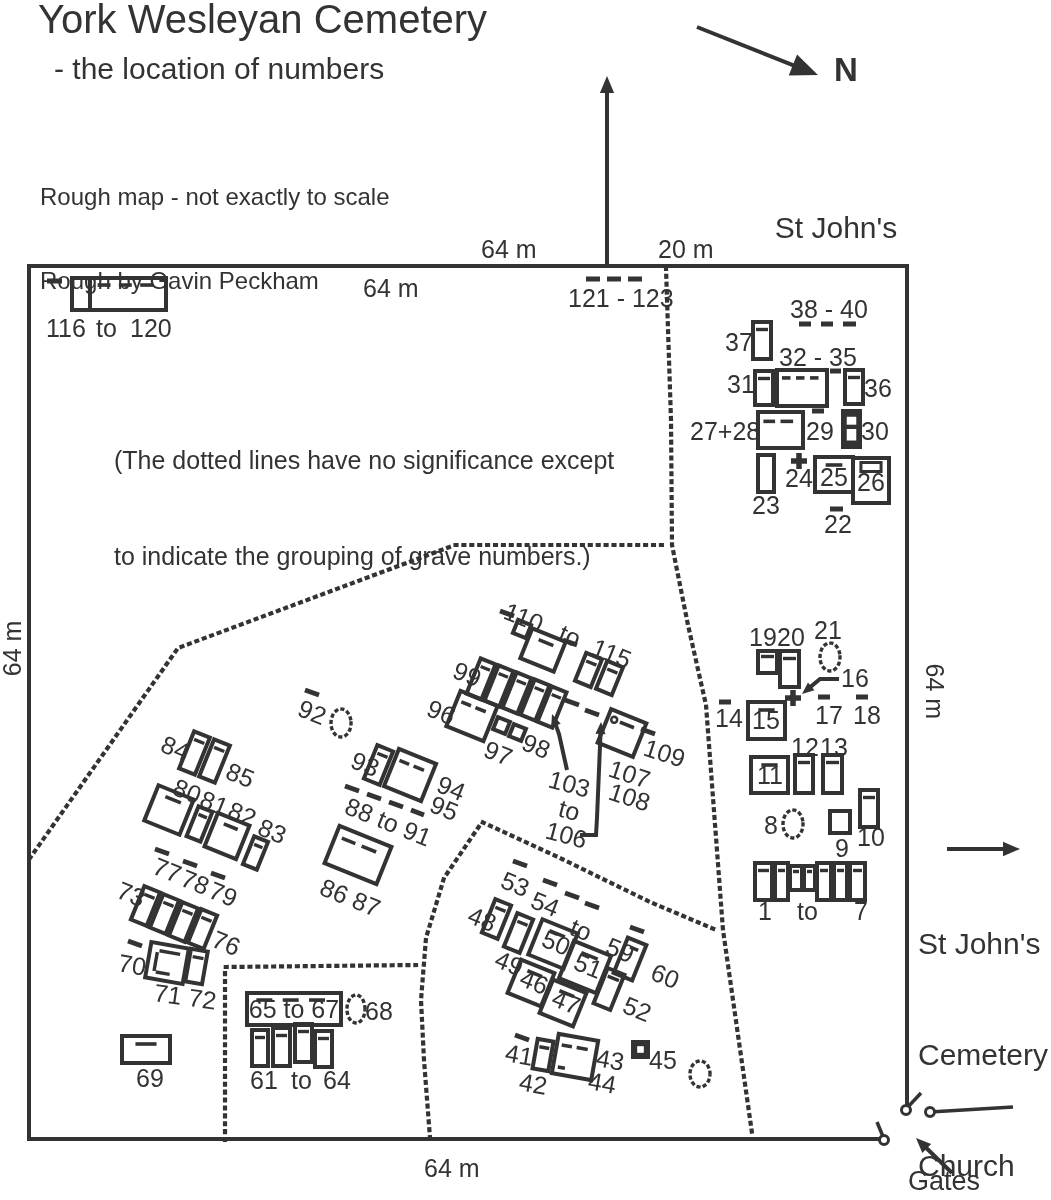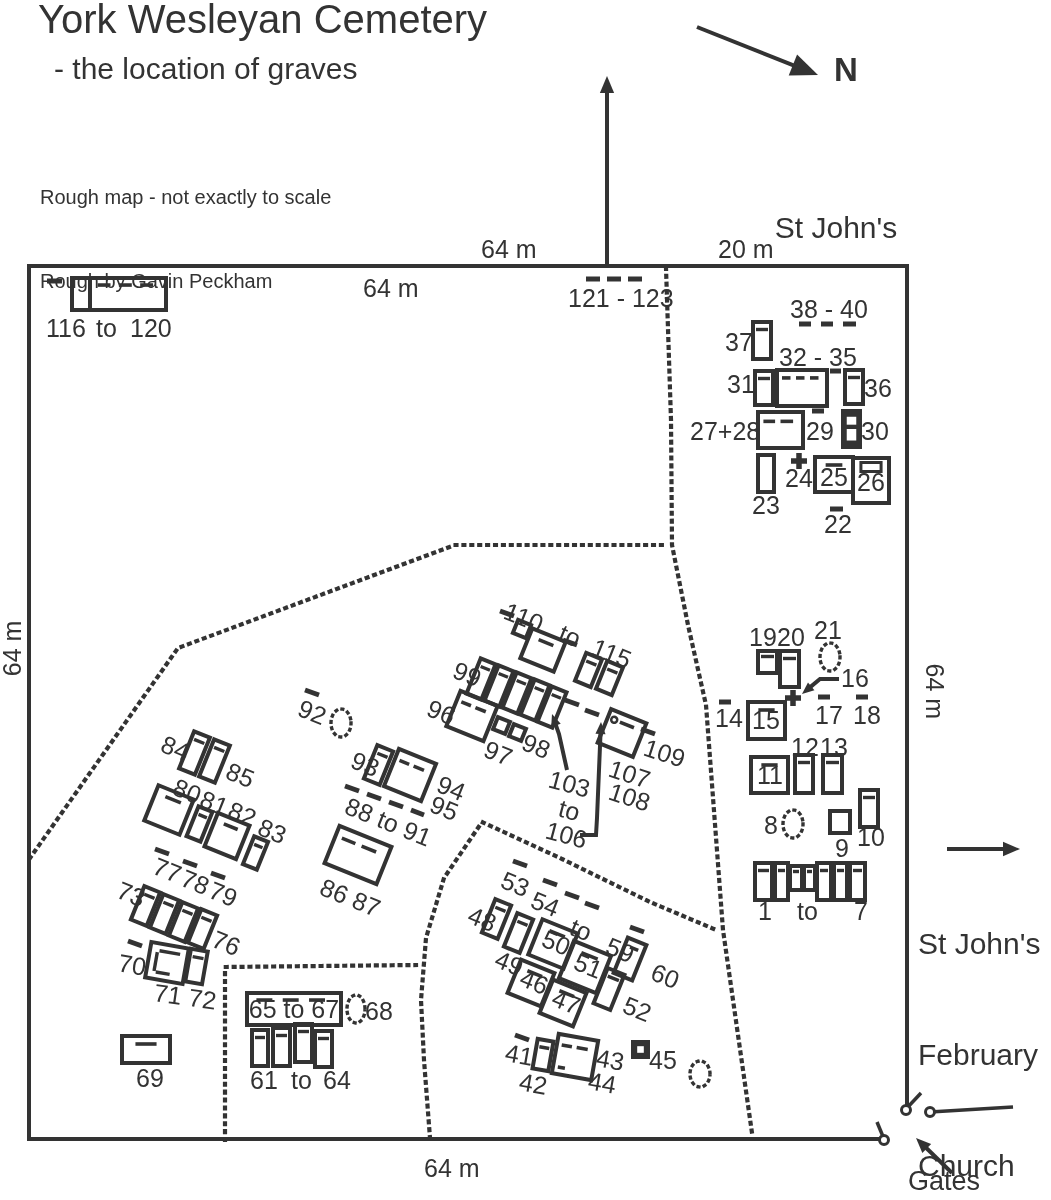--- a/index.html
+++ b/index.html
@@ -1,26 +1,26 @@
 <!DOCTYPE html>
 <html><head>
 <meta charset="utf-8">
 <style>
   html,body{margin:0;padding:0;background:#fff;}
   .canvas{position:relative;width:1051px;height:1200px;background:#ffffff;overflow:hidden;
           font-family:"Liberation Sans", sans-serif;}
   .t{position:absolute;color:#333;font-family:"Liberation Sans", sans-serif;white-space:pre;z-index:2;line-height:1.15;}
   .title{left:38px;top:-4px;font-size:40px;}
   .subtitle{left:54px;top:52px;font-size:30px;}
-  .credit{left:40px;top:127px;font-size:20px;line-height:28px;}
+  .credit{left:40px;top:127px;font-size:24px;line-height:28px;}
   .note{left:114px;top:380px;font-size:25px;line-height:32px;}
   .neighbor{left:690px;top:135px;width:292px;text-align:center;font-size:30px;line-height:37px;}
   .compass{left:834px;top:51px;font-size:33px;font-weight:bold;}
   .m-top-mid{left:481px;top:235px;font-size:25px;}
-  .m-top-right{left:718px;top:235px;font-size:25px;}
+  .m-top-right{left:658px;top:235px;font-size:25px;}
   .m-top-inner{left:363px;top:274px;font-size:25px;}
   .m-left{left:-19px;top:634px;width:62px;text-align:center;font-size:25px;transform:rotate(-90deg);}
   .m-right{left:904px;top:677px;width:62px;text-align:center;font-size:25px;transform:rotate(90deg);}
   .m-bottom{left:424px;top:1154px;font-size:25px;}
   .church{left:918px;top:851px;font-size:30px;line-height:37px;}
   .gates{left:908px;top:1166px;font-size:27px;}
   #map-svg{position:absolute;left:0;top:0;z-index:1;}
 </style>
 </head>
 <body>
@@ -473,36 +473,40 @@
       <text x="649" y="979" fill="#333" font-size="25" font-family="&quot;Liberation Sans&quot;, sans-serif" transform="rotate(22 649 979)">60</text>
       <text x="621" y="1012" fill="#333" font-size="25" font-family="&quot;Liberation Sans&quot;, sans-serif" transform="rotate(22 621 1012)">52</text>
       <text x="504" y="1061" fill="#333" font-size="25" font-family="&quot;Liberation Sans&quot;, sans-serif" transform="rotate(10 504 1061)">41</text>
       <text x="518" y="1090" fill="#333" font-size="25" font-family="&quot;Liberation Sans&quot;, sans-serif" transform="rotate(10 518 1090)">42</text>
       <text x="595" y="1066" fill="#333" font-size="25" font-family="&quot;Liberation Sans&quot;, sans-serif" transform="rotate(10 595 1066)">43</text>
       <text x="587" y="1089" fill="#333" font-size="25" font-family="&quot;Liberation Sans&quot;, sans-serif" transform="rotate(10 587 1089)">44</text>
       <text x="649" y="1069" fill="#333" font-size="25" font-family="&quot;Liberation Sans&quot;, sans-serif">45</text>
     </svg>
 
   <div class="t title">York Wesleyan Cemetery</div>
-  <div class="t subtitle">- the location of graves</div>
+  <div class="t subtitle">- the location of numbers</div>
   <div class="t credit">
     <div>Rough map - not exactly to scale</div>
     <div>Rough by Gavin Peckham</div>
+  </div>
+  <div class="t note">
+    <div>(The dotted lines have no significance except</div>
+    <div>to indicate the grouping of grave numbers.)</div>
   </div>
   <div class="t neighbor">
     <div>St John's</div>
   </div>
   <div class="t compass">N</div>
 
   <div class="t m-top-mid">64 m</div>
   <div class="t m-top-right">20 m</div>
   <div class="t m-top-inner">64 m</div>
   <div class="t m-left">64 m</div>
   <div class="t m-right">64 m</div>
   <div class="t m-bottom">64 m</div>
 
   <div class="t church">
     <div>St John's</div>
-    <div>February</div>
+    <div>Cemetery</div>
     <div>Church</div>
   </div>
   <div class="t gates">Gates</div>
 </div>
 
 </body></html>

